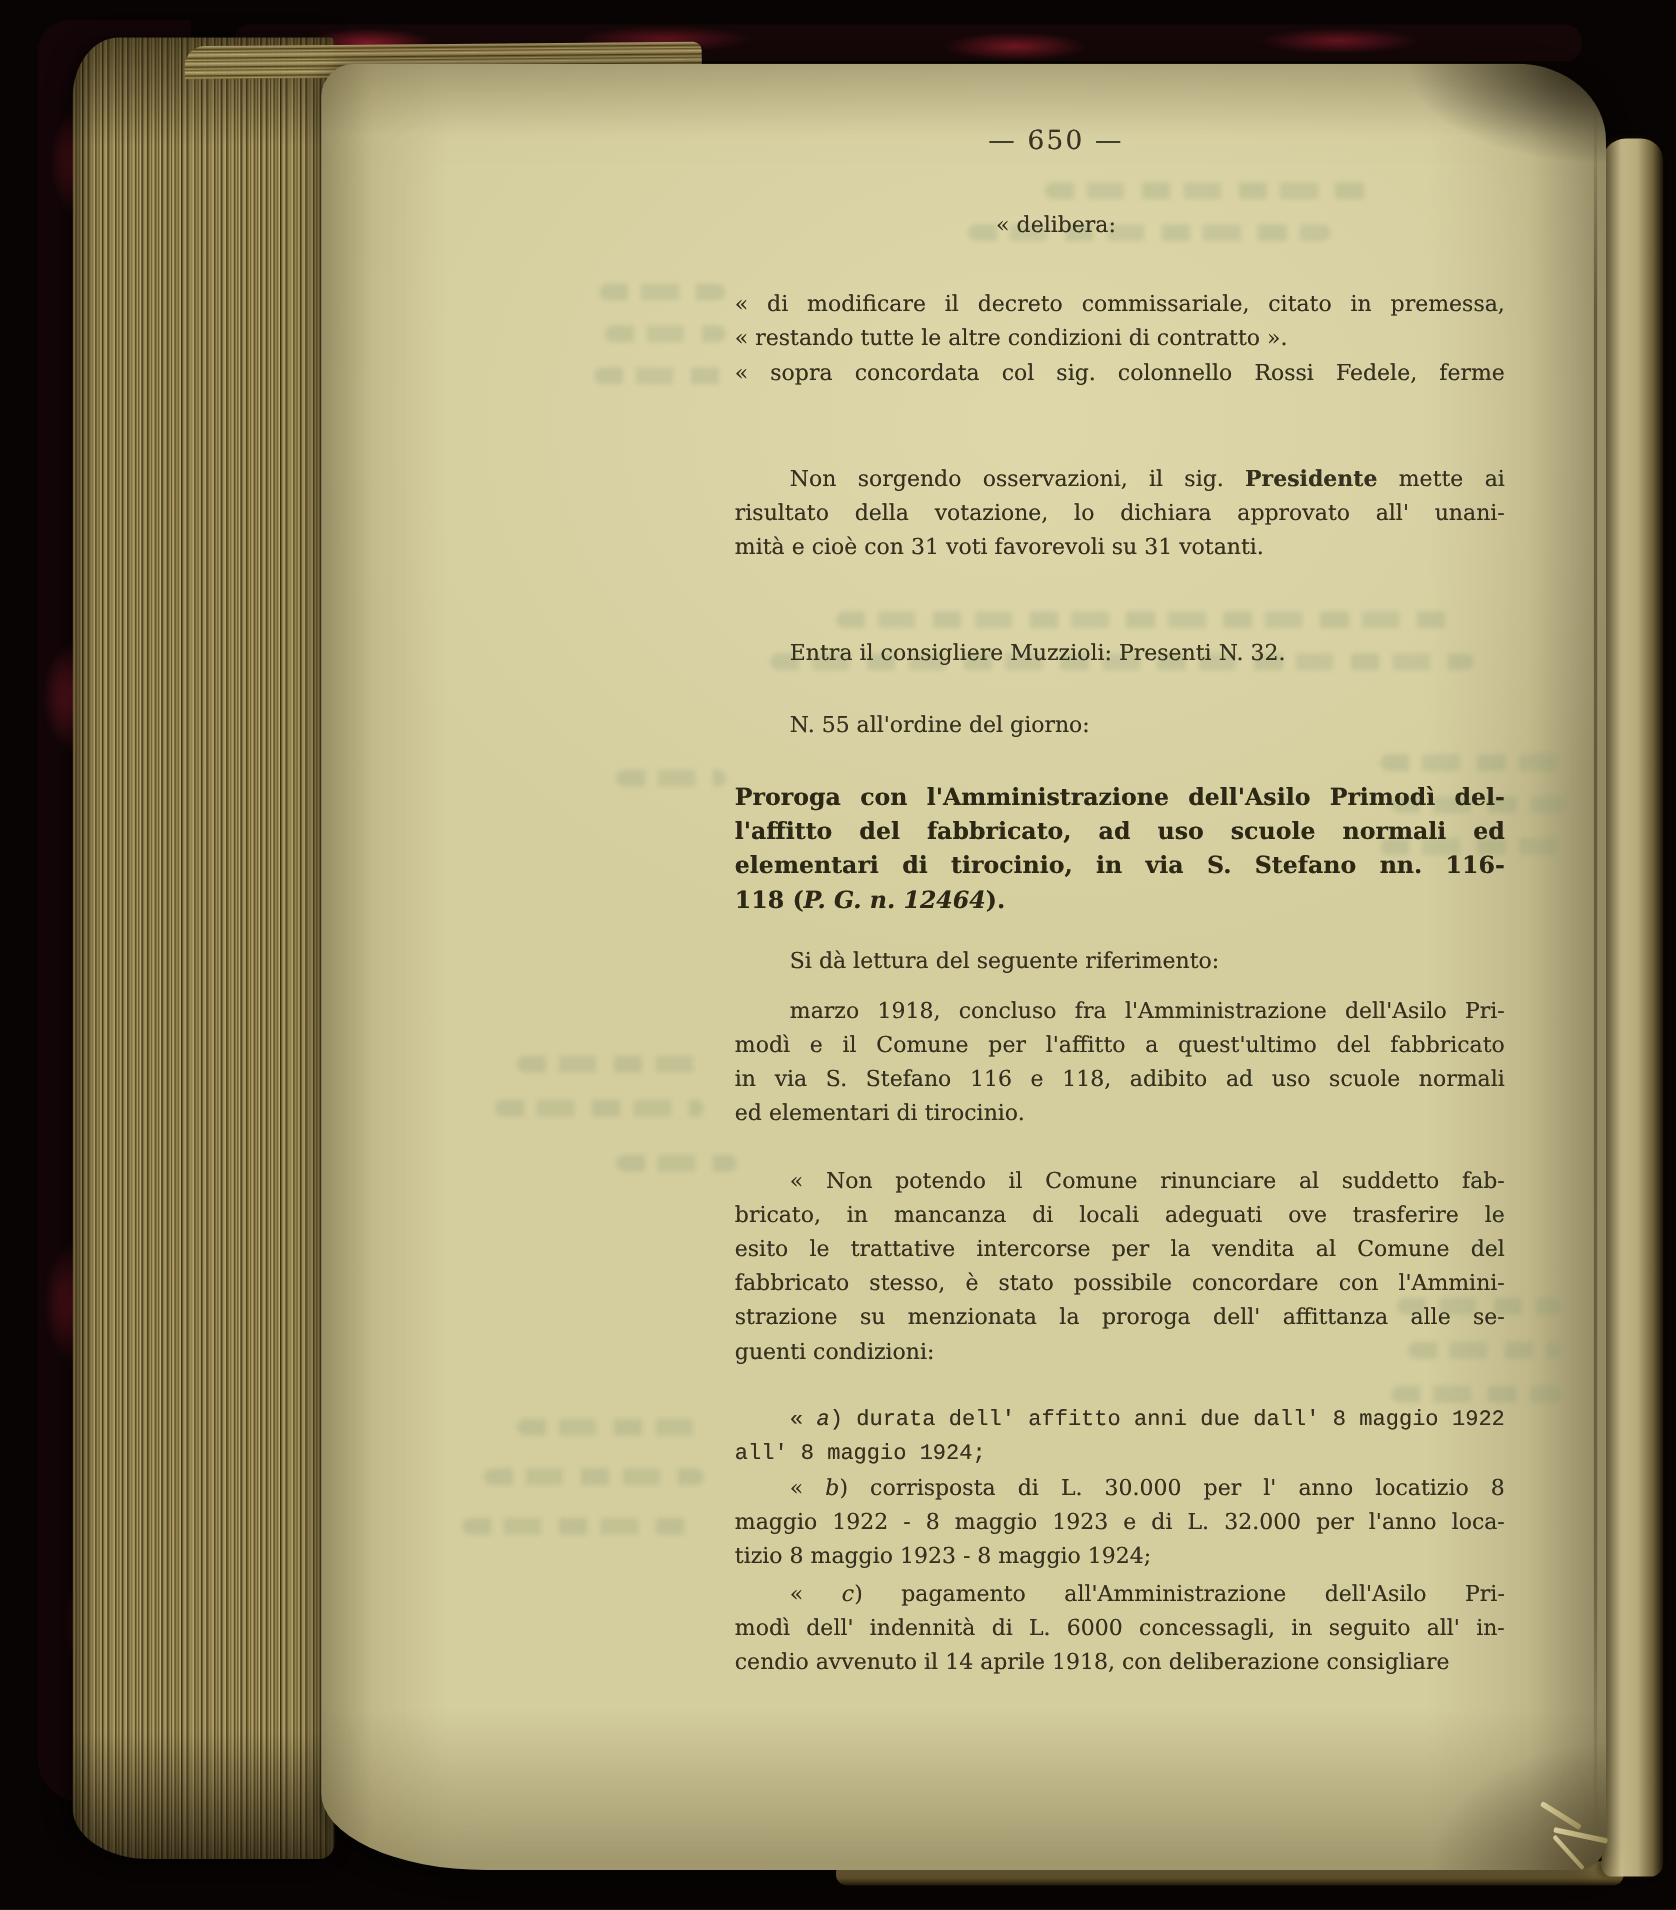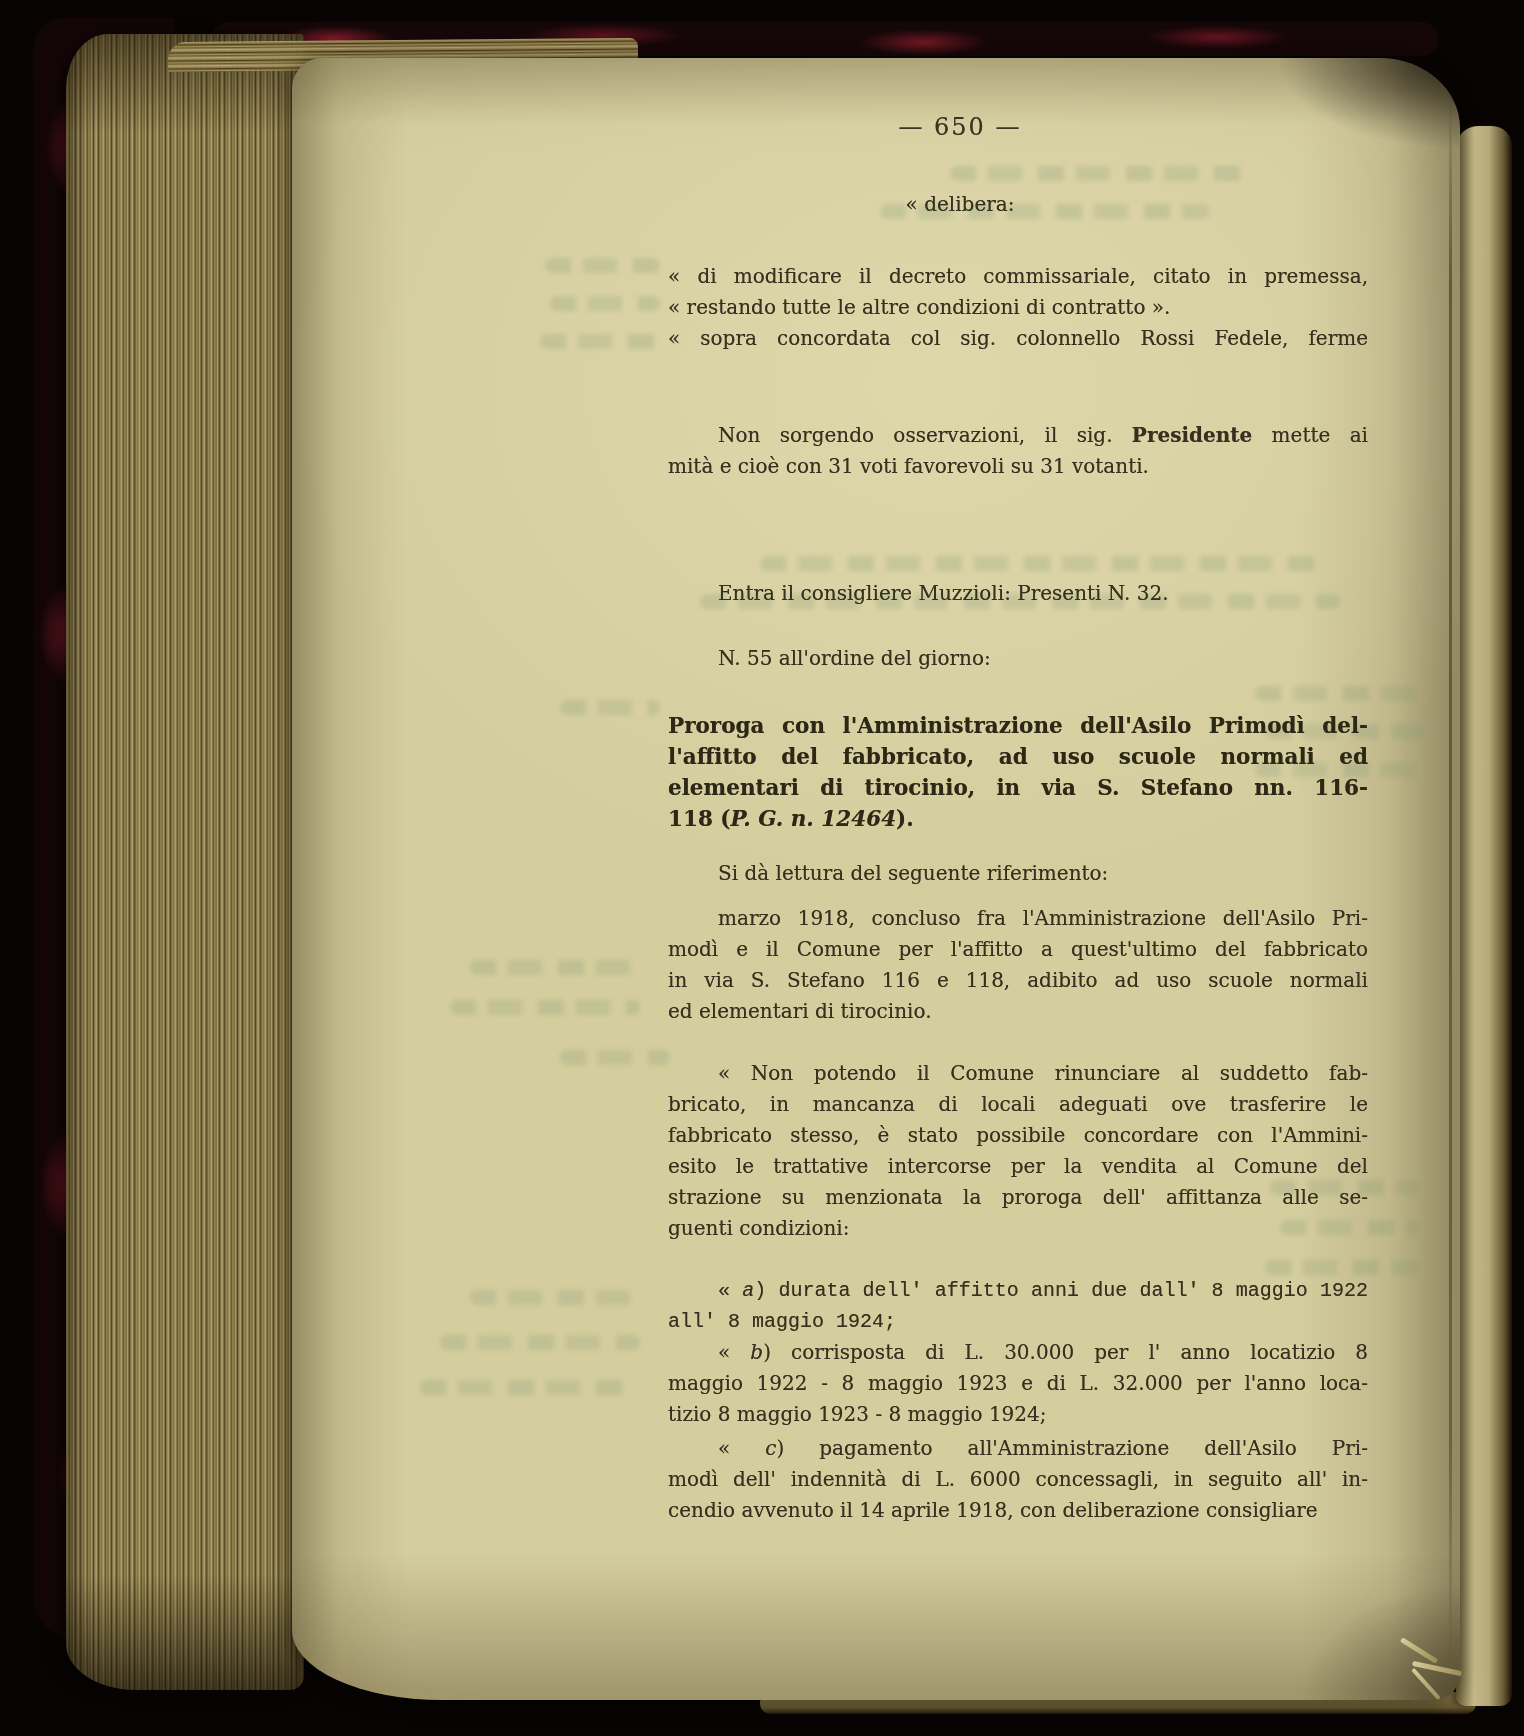--- a/index.html
+++ b/index.html
@@ -157,20 +157,21 @@
         <div class="block single center-off" style="top: 131px;">
           <div class="line last">« delibera:</div>
         </div>
         <div class="block " style="top: 203px;">
           <div class="line">« di modificare il decreto commissariale, citato in premessa,</div>
           <div class="line last">« restando tutte le altre condizioni di contratto ».</div>
           <div class="line">« sopra concordata col sig. colonnello Rossi Fedele, ferme</div>
         </div>
         <div class="block indent" style="top: 362px;">
           <div class="line"><span class="">Non sorgendo osservazioni, il sig. </span><span class="seg-b ">Presidente</span><span class=""> mette ai</span></div>
+          <div class="line">risultato della votazione, lo dichiara approvato all' unani-</div>
           <div class="line last">mità e cioè con 31 voti favorevoli su 31 votanti.</div>
         </div>
         <div class="block single indent" style="top: 520px;">
           <div class="line last">Entra il consigliere Muzzioli: Presenti N. 32.</div>
         </div>
         <div class="block single indent" style="top: 585px;">
           <div class="line last">N. 55 all'ordine del giorno:</div>
         </div>
         <div class="block heading" style="top: 652px;">
           <div class="line">Proroga con l'Amministrazione dell'Asilo Primodì del-</div>
@@ -183,22 +184,22 @@
         </div>
         <div class="block indent" style="top: 845px;">
           <div class="line">marzo 1918, concluso fra l'Amministrazione dell'Asilo Pri-</div>
           <div class="line">modì e il Comune per l'affitto a quest'ultimo del fabbricato</div>
           <div class="line">in via S. Stefano 116 e 118, adibito ad uso scuole normali</div>
           <div class="line last">ed elementari di tirocinio.</div>
         </div>
         <div class="block indent" style="top: 1000px;">
           <div class="line">« Non potendo il Comune rinunciare al suddetto fab-</div>
           <div class="line">bricato, in mancanza di locali adeguati ove trasferire le</div>
+          <div class="line">esito le trattative intercorse per la vendita al Comune del</div>
           <div class="line">fabbricato stesso, è stato possibile concordare con l'Ammini-</div>
-          <div class="line">esito le trattative intercorse per la vendita al Comune del</div>
           <div class="line">strazione su menzionata la proroga dell' affittanza alle se-</div>
           <div class="line last">guenti condizioni:</div>
         </div>
         <div class="block indent" style="top: 1217px; font-family: Liberation Mono, monospace;">
           <div class="line"><span class="">« </span><span class="seg-i">a</span><span class="">) durata dell' affitto anni due dall' 8 maggio 1922</span></div>
           <div class="line last">all' 8 maggio 1924;</div>
         </div>
         <div class="block indent" style="top: 1279px;">
           <div class="line"><span class="">« </span><span class="seg-i">b</span><span class="">) corrisposta di L. 30.000 per l' anno locatizio 8</span></div>
           <div class="line">maggio 1922 - 8 maggio 1923 e di L. 32.000 per l'anno loca-</div>

